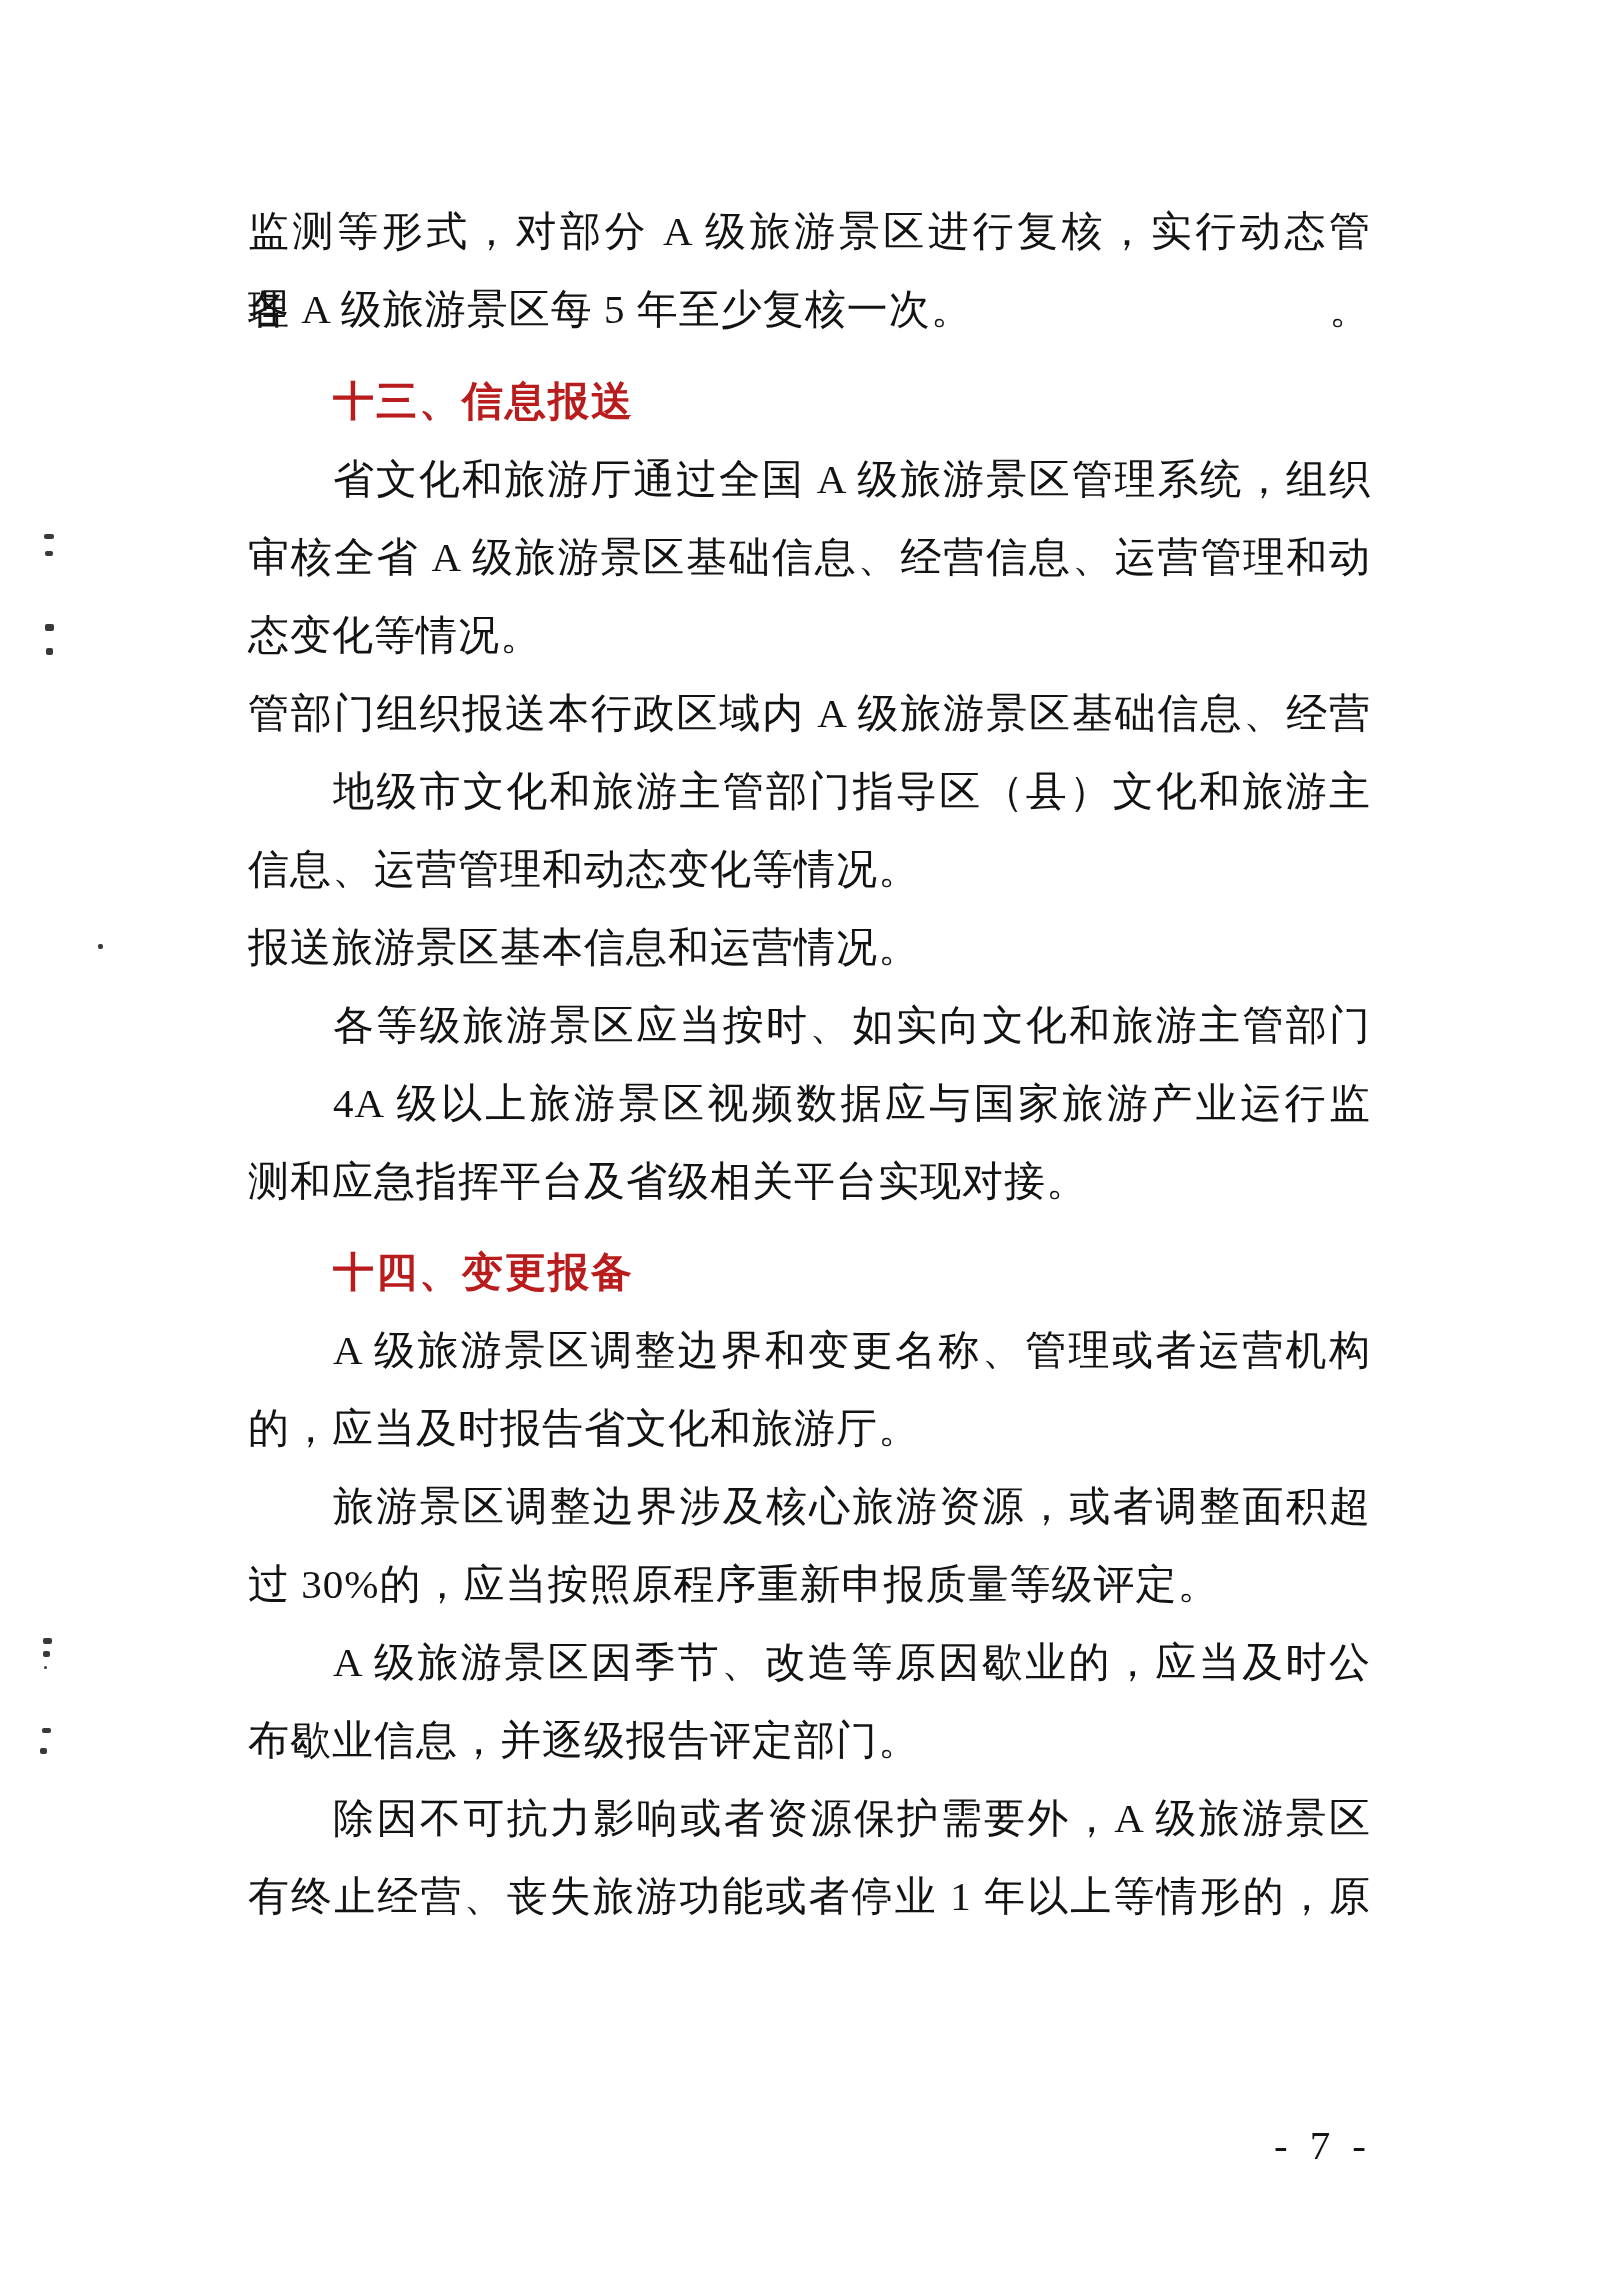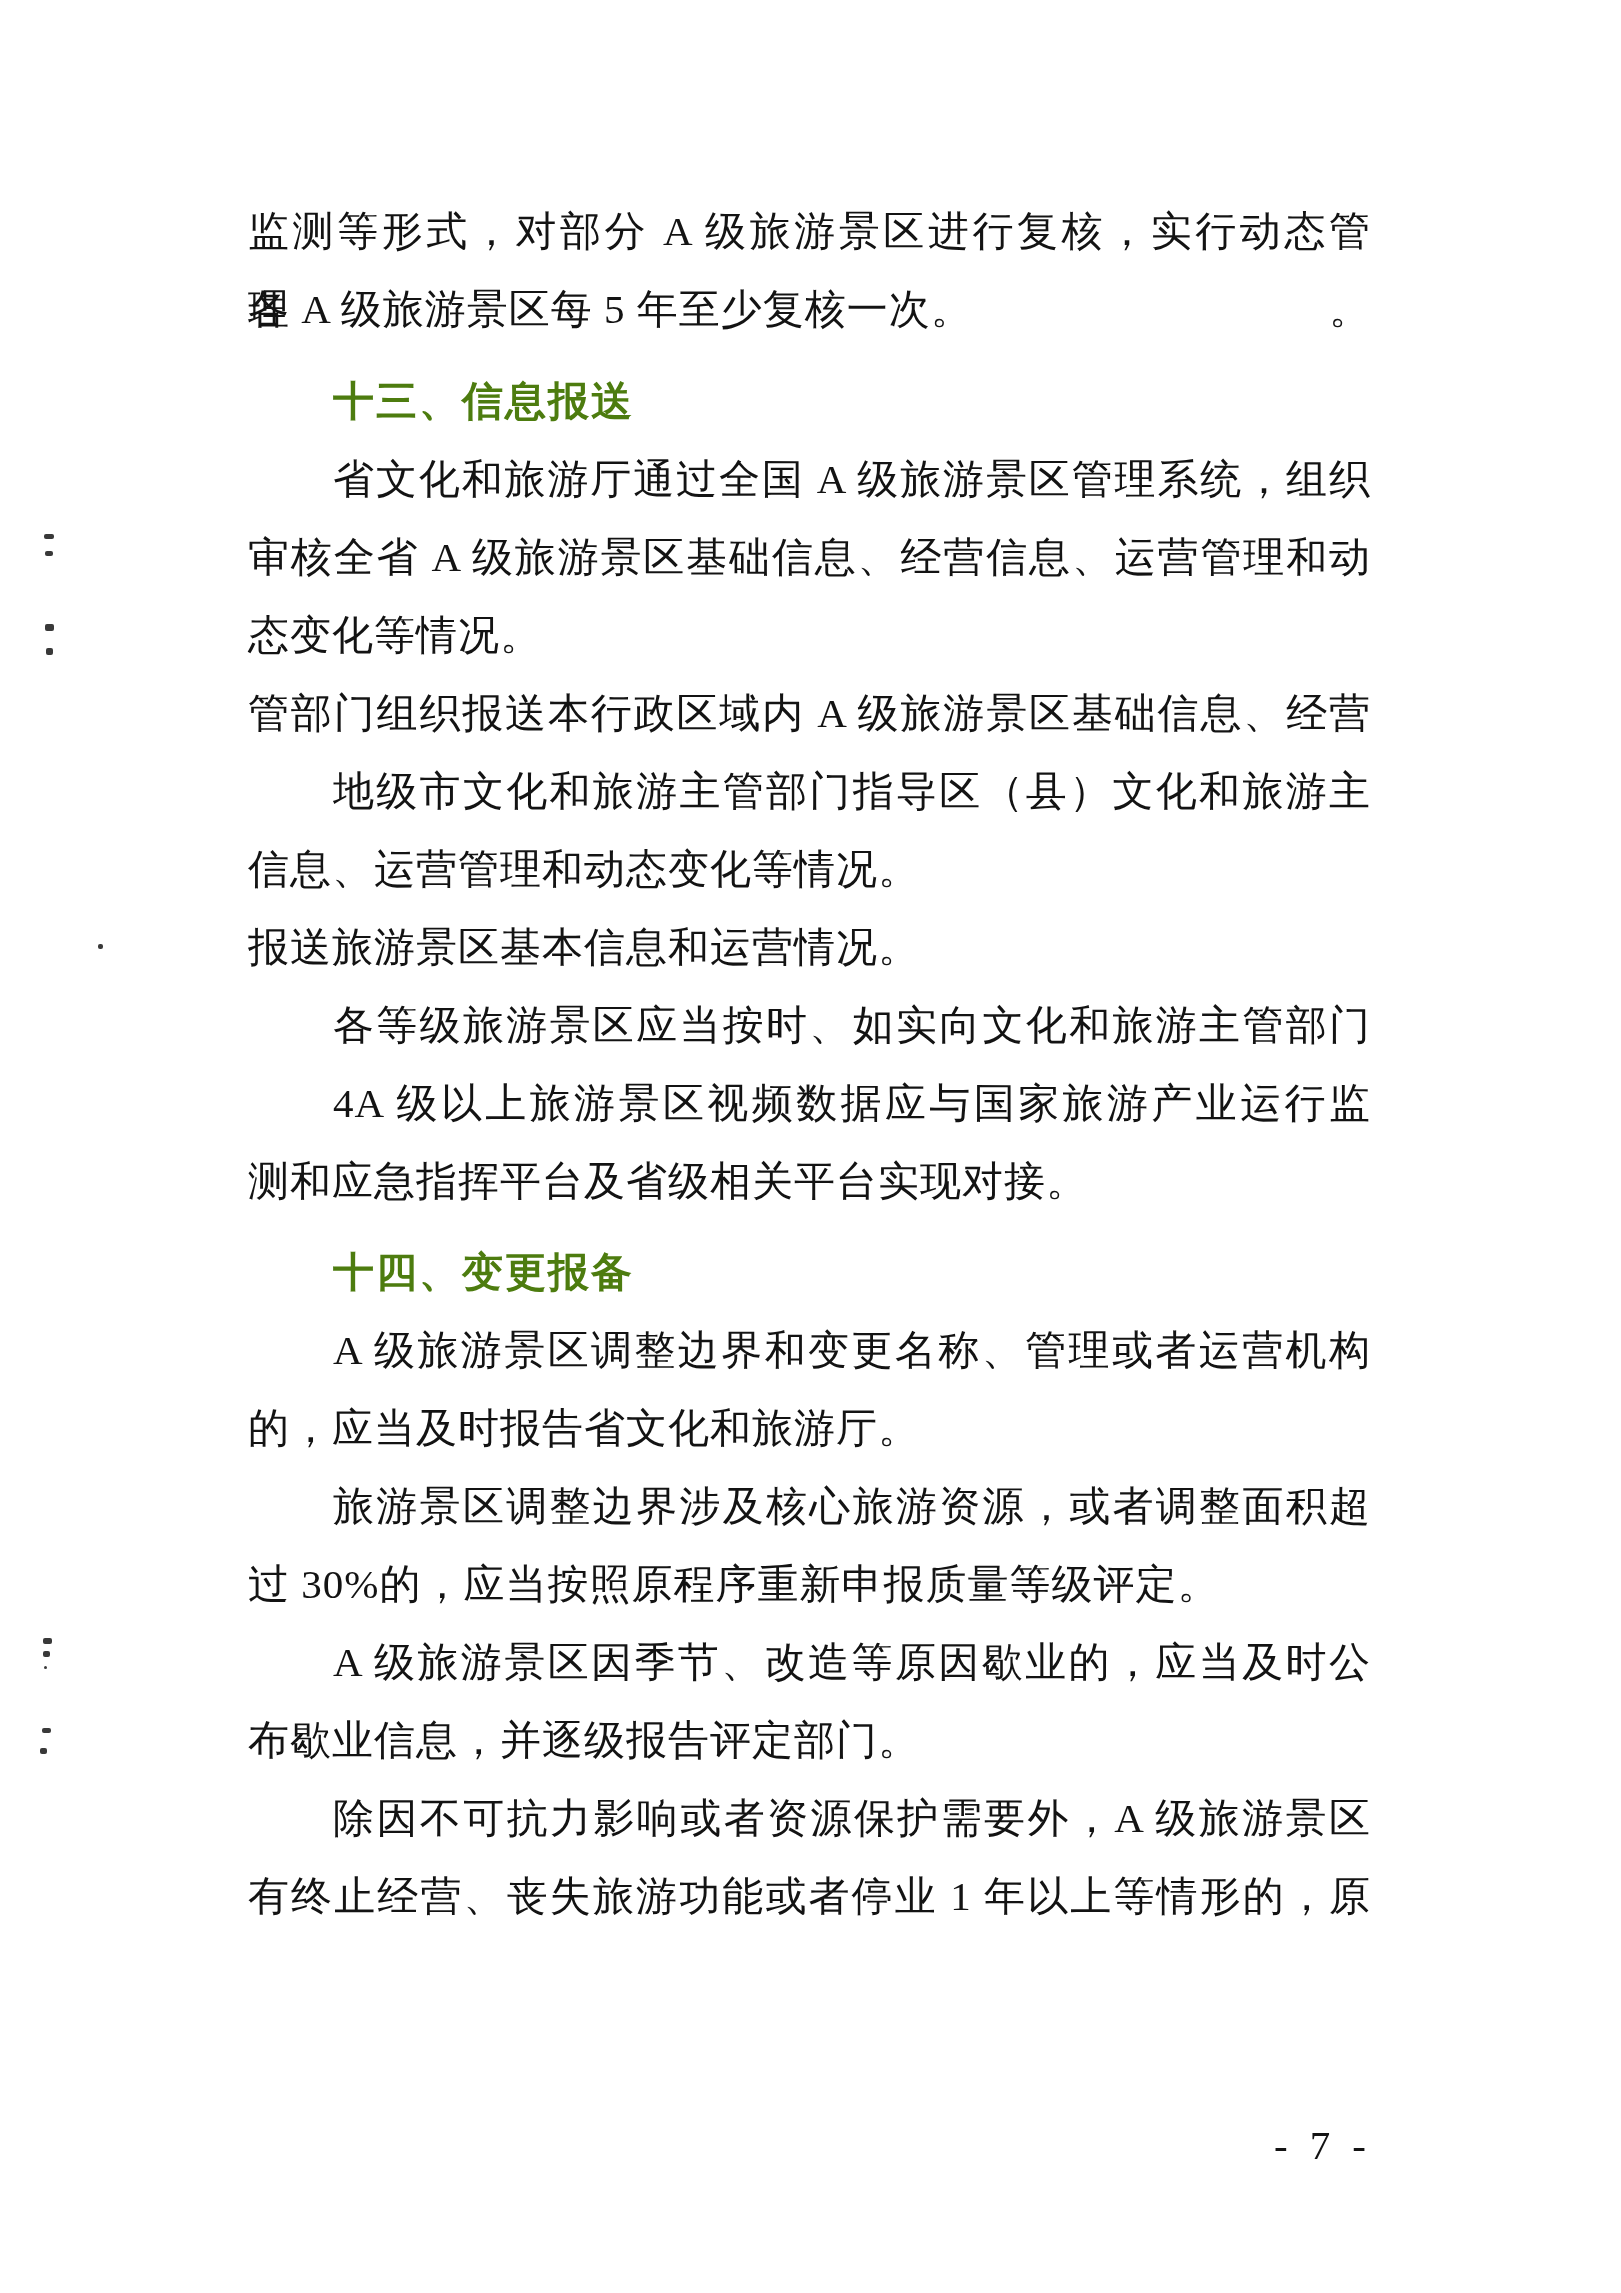--- a/index.html
+++ b/index.html
@@ -37,21 +37,21 @@
     text-indent: 85px;
   }
   .justify {
     text-align: justify;
     text-align-last: justify;
     text-justify: inter-character;
   }
   .heading {
     font-family: "Liberation Sans", "DejaVu Sans", sans-serif;
     font-weight: bold;
-    color: #4d7c0f;
+    color: #b91c1c;
     margin-top: 13.7px;
     letter-spacing: 2px;
   }
   .page-number {
     position: absolute;
     left: 1274px;
     top: 2125px;
     font-size: 41px;
     line-height: 41px;
     letter-spacing: 5.9px;

